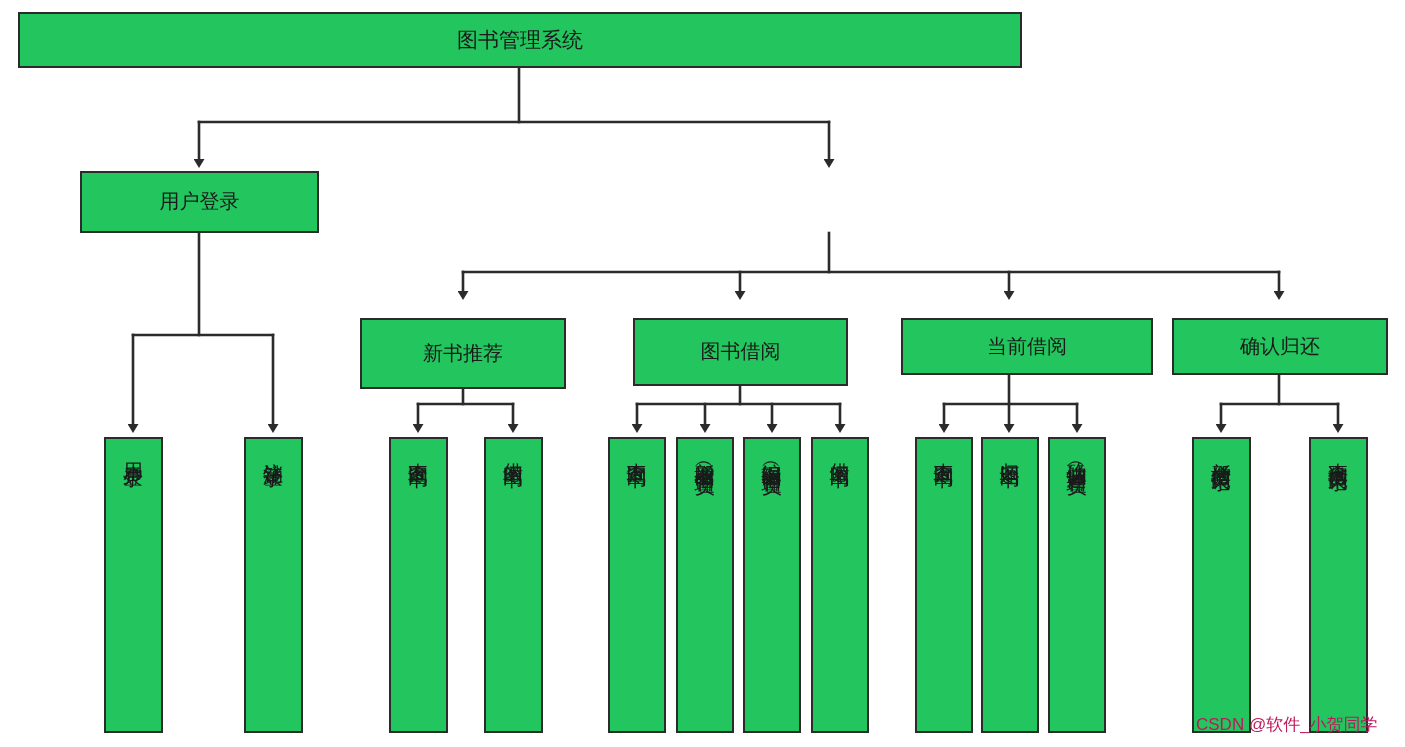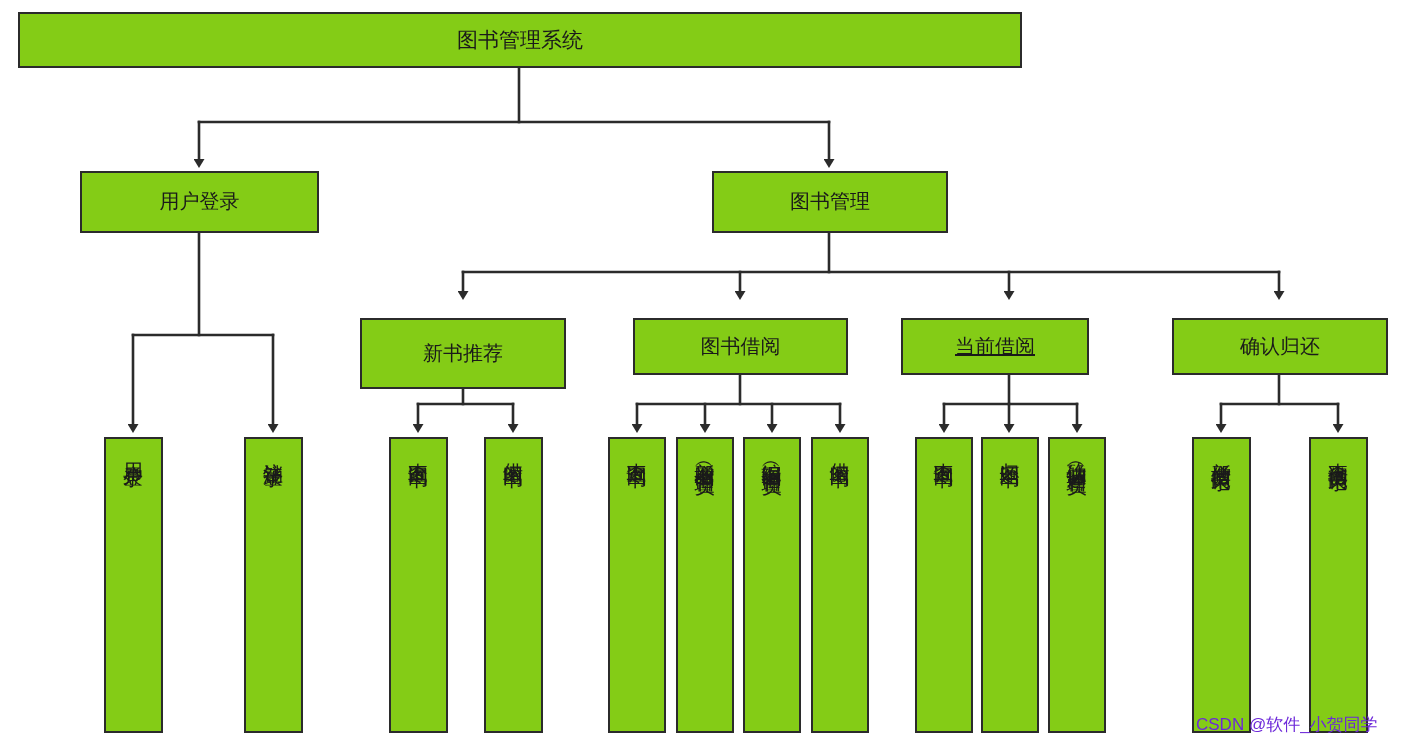--- a/index.html
+++ b/index.html
@@ -17,21 +17,21 @@
   }
   #edges{
     position:absolute;
     left:0; top:0;
     width:1405px; height:747px;
     pointer-events:none;
   }
   .node{
     position:absolute;
     box-sizing:border-box;
-    background:#84cc16;
+    background:#22c55e;
     border:2.5px solid #2b2b2b;
     display:flex;
     align-items:center;
     justify-content:center;
     color:#1a1a1a;
     z-index:2;
   }
   .node .lbl{
     display:block;
     text-align:center;
@@ -54,21 +54,21 @@
     text-orientation:upright;
     font-size:20px;
     letter-spacing:2px;
     line-height:1;
   }
   .watermark{
     position:absolute;
     left:1196px;
     top:713px;
     font-size:17px;
-    color:#6d28d9;
+    color:#be185d;
     white-space:nowrap;
     z-index:5;
     font-family:"Liberation Sans","DejaVu Sans",sans-serif;
   }
 </style>
 </head>
 <body>
 
 <div id="canvas">
 
@@ -126,33 +126,30 @@
   </svg>
 
   <div class="node root" style="left:18px; top:12px; width:1004px; height:56px;">
     <span class="lbl">图书管理系统</span>
   </div>
 
   <div class="node h" style="left:80px; top:171px; width:239px; height:62px;">
     <span class="lbl">用户登录</span>
   </div>
 
-  <div class="node h" style="left:712px; top:171px; width:236px; height:62px;">
-    <span class="lbl">图书管理</span>
-  </div>
 
   <div class="node h" style="left:360px; top:318px; width:206px; height:71px;">
     <span class="lbl">新书推荐</span>
   </div>
 
-  <div class="node h" style="left:633px; top:318px; width:215px; height:57px;font-family:Liberation Serif, serif;">
+  <div class="node h" style="left:633px; top:318px; width:215px; height:68px;font-family:Liberation Serif, serif;">
     <span class="lbl">图书借阅</span>
   </div>
 
-  <div class="node h" style="left:901px; top:318px; width:188px; height:57px;text-decoration:underline;">
+  <div class="node h" style="left:901px; top:318px; width:252px; height:57px;">
     <span class="lbl">当前借阅</span>
   </div>
 
   <div class="node h" style="left:1172px; top:318px; width:216px; height:57px;">
     <span class="lbl">确认归还</span>
   </div>
 
   <div class="node v" style="left:104px; top:437px; width:59px; height:296px;">
     <span class="lbl">用户登录</span>
   </div>

